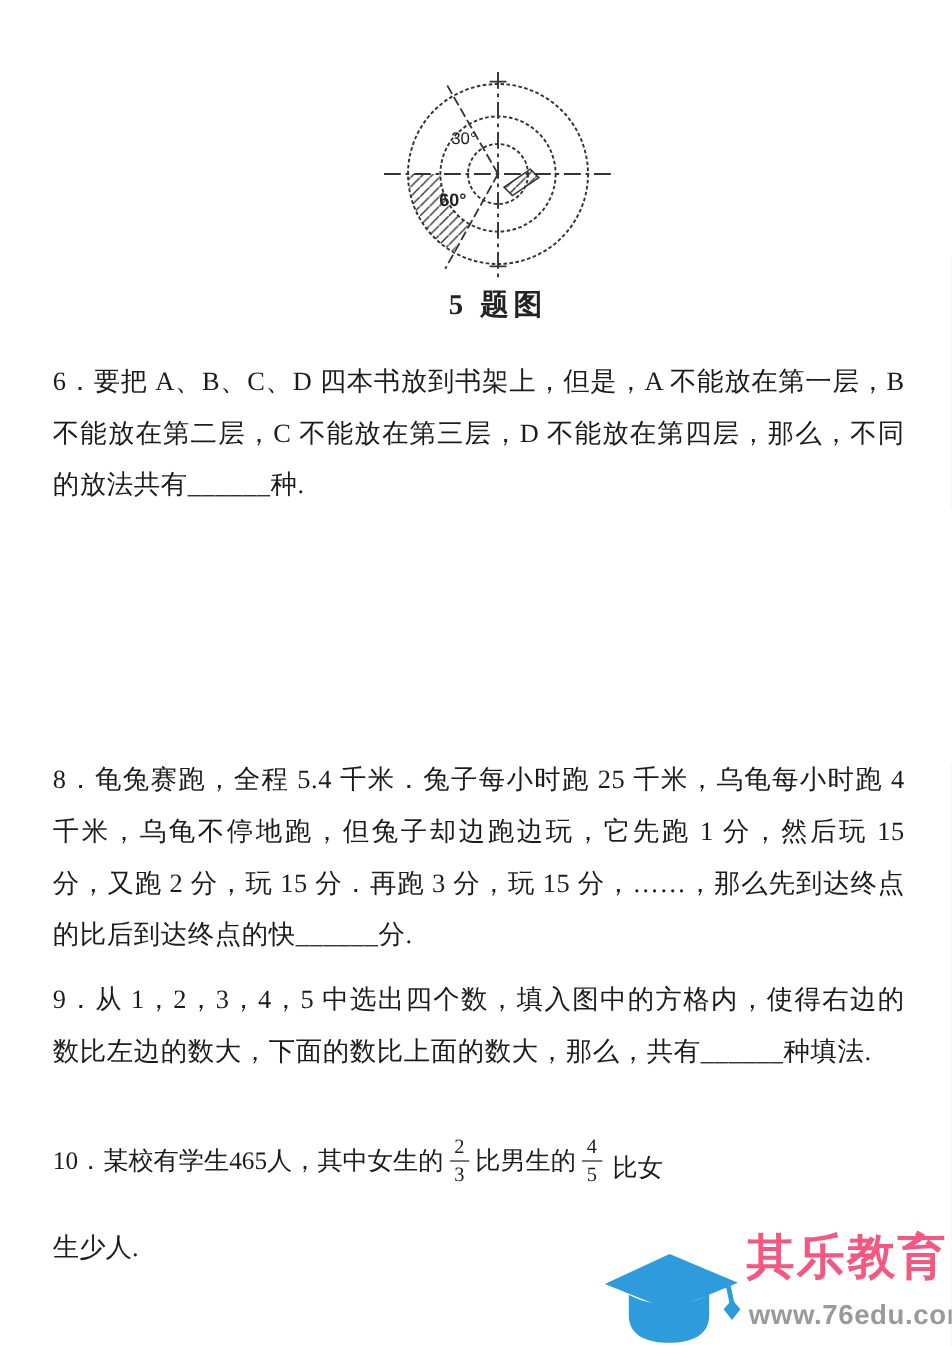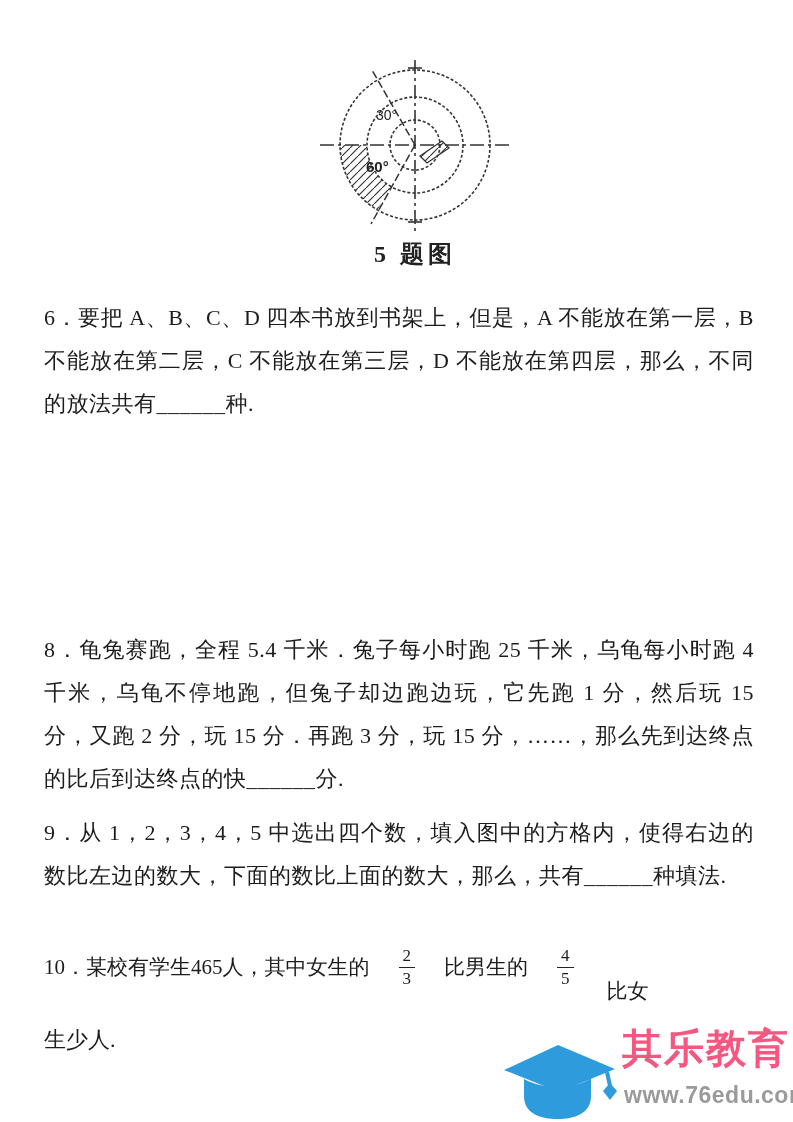--- a/index.html
+++ b/index.html
@@ -23,30 +23,30 @@
     font-size:22px;line-height:43px;text-align:justify;
     letter-spacing:0.5px;
   }
   #q6{top:296px;}
   #q7{top:439px;}
   #q8{top:628px;}
   #q9{top:811px;}
   .q10-line1{
     position:absolute;left:44px;top:946px;width:714px;
     display:flex;align-items:center;
-    font-size:21px;line-height:26px;white-space:nowrap;gap:24px;
+    font-size:21px;line-height:26px;white-space:nowrap;
   }
   .q10-line1 .txt{flex:0 0 auto;}
   .frac{
     display:inline-flex;flex-direction:column;align-items:center;
     font-size:17px;line-height:1.15;margin:0 5px;flex:0 0 auto;
   }
   .frac .num{border-bottom:1.6px solid #222;padding:0 4px 1px 4px;}
   .frac .den{padding-top:1px;}
-  .offset-down{position:relative;top:24px;margin-left:4px;text-align:right;}
+  .offset-down{position:relative;top:6px;margin-left:4px;text-align:right;}
   .q10-line2{
     position:absolute;left:44px;top:1018px;width:710px;margin:0;
     font-size:22px;line-height:43px;
   }
   
   .logo{position:absolute;left:494px;top:1030px;width:300px;height:92px;}
   .logo-cap{position:absolute;left:0;top:0;}
   .logo-brand{
     position:absolute;left:128px;top:0;width:172px;
     font-family:Liberation Mono, monospace;

